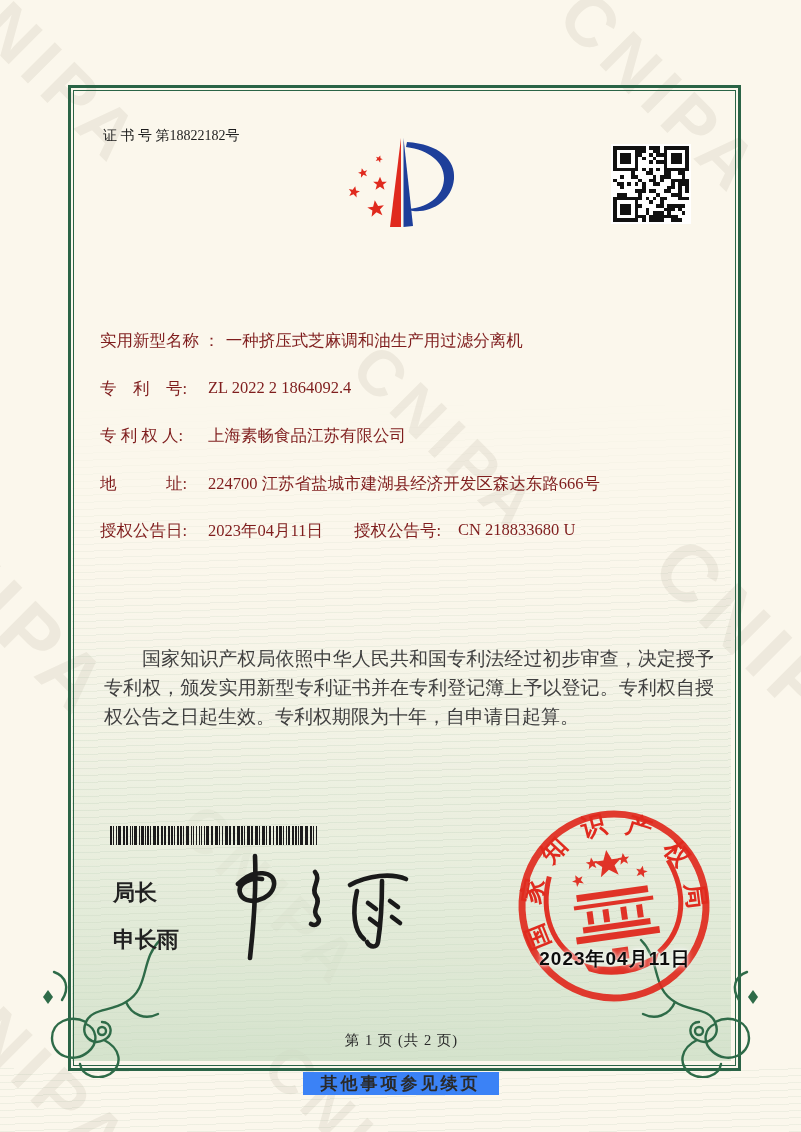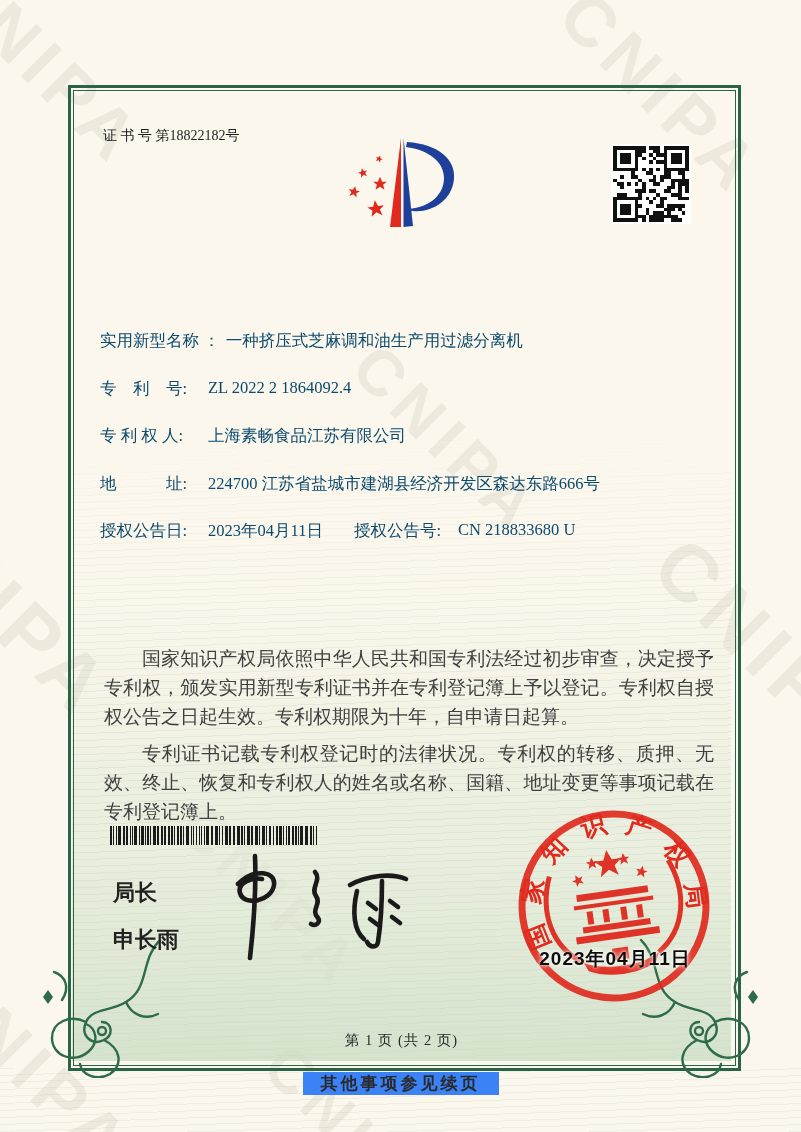--- a/index.html
+++ b/index.html
@@ -29,21 +29,21 @@
 
   
   .content{position:absolute;inset:0;z-index:4;}
   .cert-number{position:absolute;left:103px;top:127px;font-size:14px;color:#1c1c1c;}
   .logo{position:absolute;left:333px;top:126px;width:152px;height:112px;}
   .qr{position:absolute;left:611px;top:144px;width:80px;height:80px;background:#fff;padding:2px;box-sizing:border-box;}
   .title{position:absolute;left:68px;top:247px;width:667px;text-align:center;
       font-size:41px;font-weight:bold;letter-spacing:7px;color:#141414;}
 
   .fields{position:absolute;left:100px;top:330px;width:616px;}
-  .frow{display:flex;align-items:flex-start;height:47.5px;font-size:16.5px;color:#0c4a6e;}
+  .frow{display:flex;align-items:flex-start;height:47.5px;font-size:16.5px;color:#7f1d1d;}
   .flabel{flex:0 0 102px;white-space:nowrap;}
   .fvalue{margin-left:6px;}
   .fvalue.fixed{flex:0 0 146px;margin-left:6px;}
   .flabel2{flex:0 0 98px;white-space:nowrap;}
 
   .paras{position:absolute;left:104px;top:644px;width:610px;font-size:19px;
       line-height:29px;color:#404040;text-align:justify;}
   .paras p{margin:0 0 8px 0;text-indent:2em;}
 
   .barcode{position:absolute;left:110px;top:826px;width:212px;height:19px;}
@@ -382,21 +382,20 @@
       <div class="frow">
         <span class="flabel">授权公告日:</span>
         <span class="fvalue fixed">2023年04月11日</span>
         <span class="flabel2">授权公告号:</span>
         <span class="fvalue">CN 218833680 U</span>
       </div>
     </div>
 
     <div class="paras">
       <p>国家知识产权局依照中华人民共和国专利法经过初步审查，决定授予专利权，颁发实用新型专利证书并在专利登记簿上予以登记。专利权自授权公告之日起生效。专利权期限为十年，自申请日起算。</p>
-      <p>专利证书记载专利权登记时的法律状况。专利权的转移、质押、无效、终止、恢复和专利权人的姓名或名称、国籍、地址变更等事项记载在专利登记簿上。</p>
     </div>
 
     <svg id="barcode" class="barcode" viewBox="0 0 212 19" shape-rendering="crispEdges">
         <rect x="0" y="0" width="2" height="19" fill="#1b1b1b"></rect>
         <rect x="3" y="0" width="1" height="19" fill="#1b1b1b"></rect>
         <rect x="6" y="0" width="1" height="19" fill="#1b1b1b"></rect>
         <rect x="8" y="0" width="3" height="19" fill="#1b1b1b"></rect>
         <rect x="13" y="0" width="2" height="19" fill="#1b1b1b"></rect>
         <rect x="16" y="0" width="2" height="19" fill="#1b1b1b"></rect>
         <rect x="20" y="0" width="1" height="19" fill="#1b1b1b"></rect>

